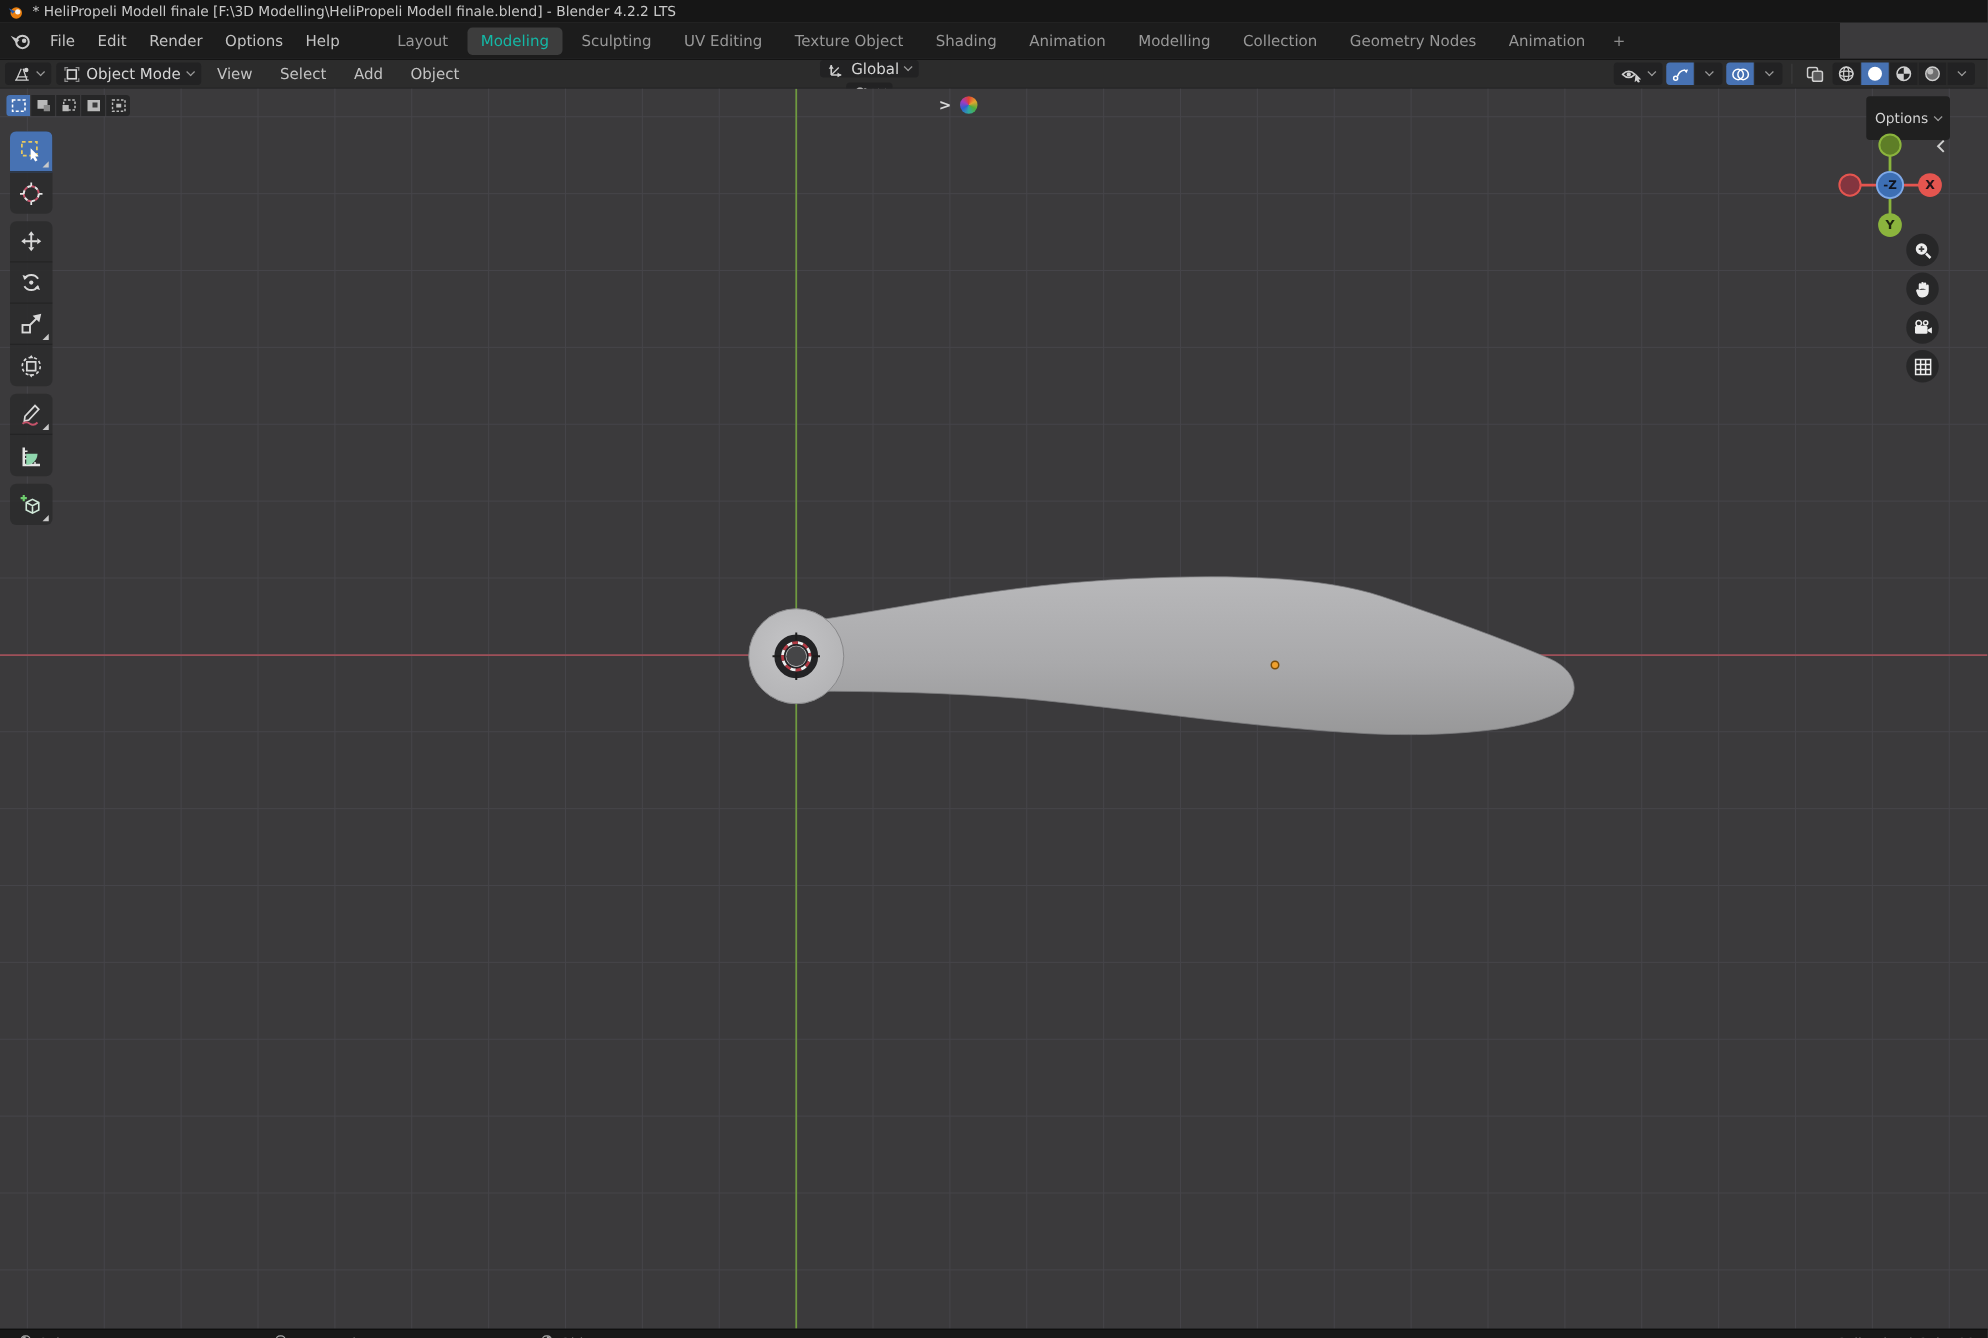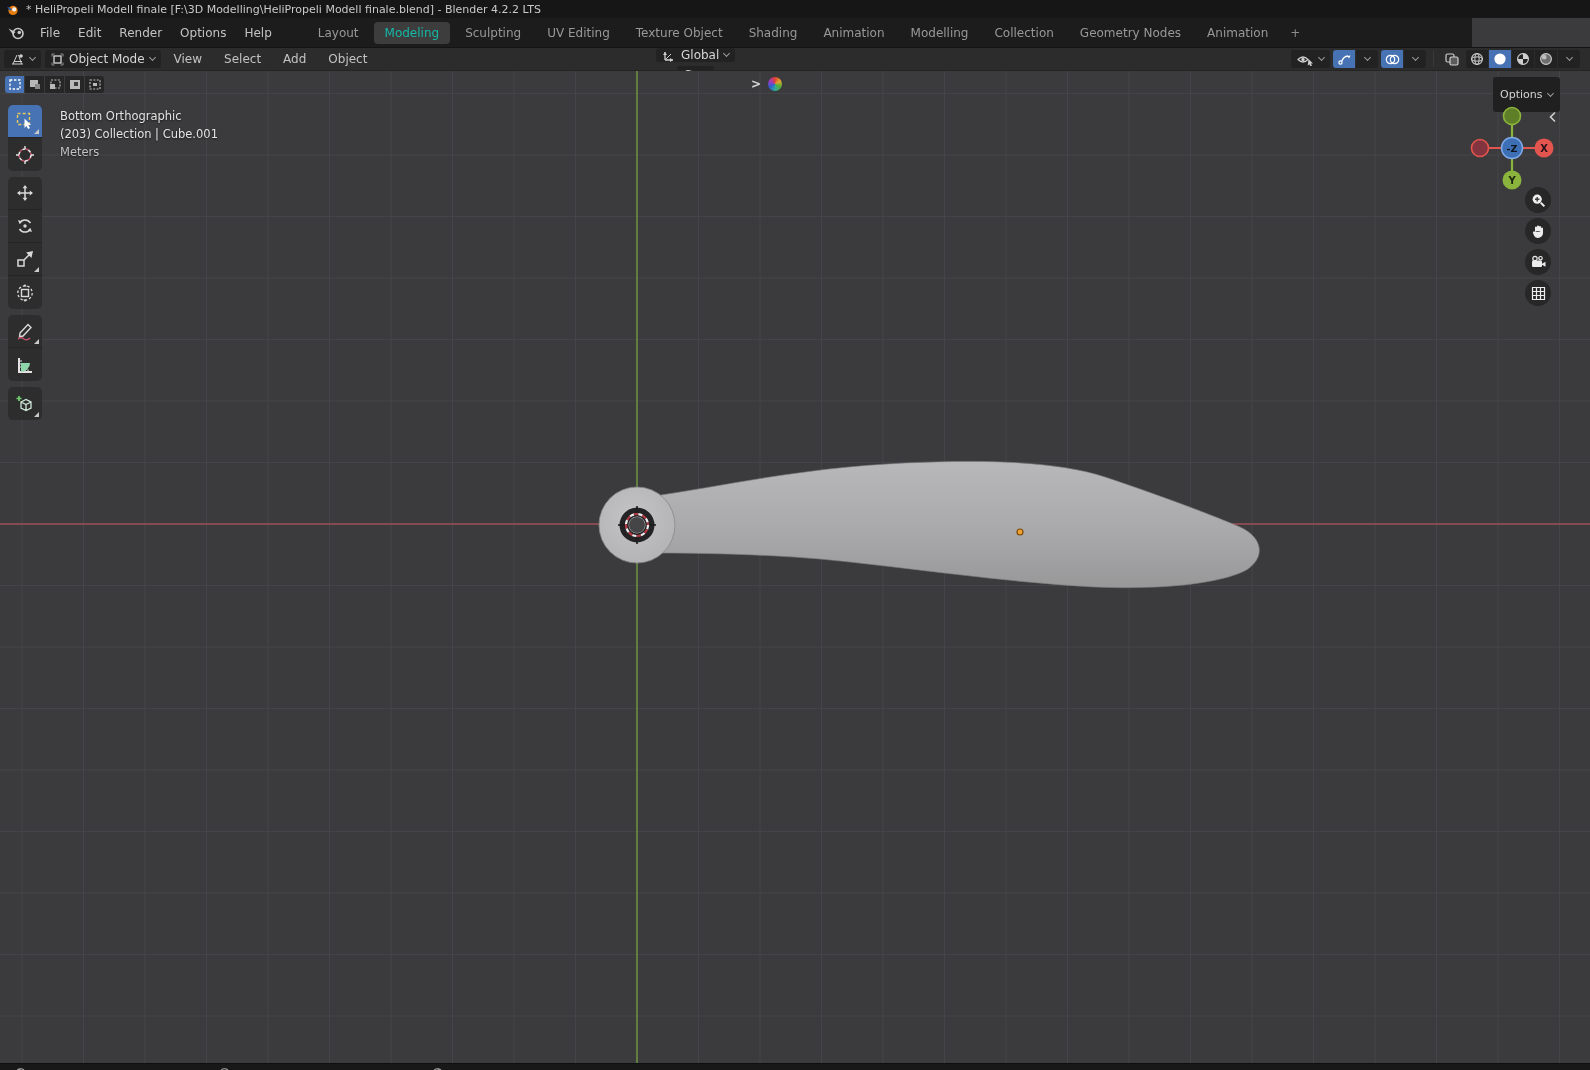--- a/index.html
+++ b/index.html
@@ -392,25 +392,20 @@
   <div class="ts-expand">
     <span class="ts-arrow">&gt;</span>
     <span class="rainbow-ball"></span>
   </div>
 
   <div class="options-btn">
     <span>Options</span>
     <span class="chev"></span>
   </div>
 
-  <div class="vp-info">
-    <div>Bottom Orthographic</div>
-    <div>(203) Collection | Cube.001</div>
-    <div class="l3">Meters</div>
-  </div>
 
   <div class="vp-toolbar">
     <div class="tgroup">
       <div class="tbtn on">
         <span>
           <svg width="20" height="20" viewBox="0 0 20 20">
             <rect x="2.5" y="2.5" width="12" height="11" fill="none" stroke="#e8c95f" stroke-width="1.4" stroke-dasharray="3 2.2"></rect>
             <path d="M9.5 7.5 l6.5 6.5 -2.8 .1 1.8 3 -1.8 1 -1.8-3 -1.9 2 z" fill="#ffffff"></path>
           </svg>
         </span>

